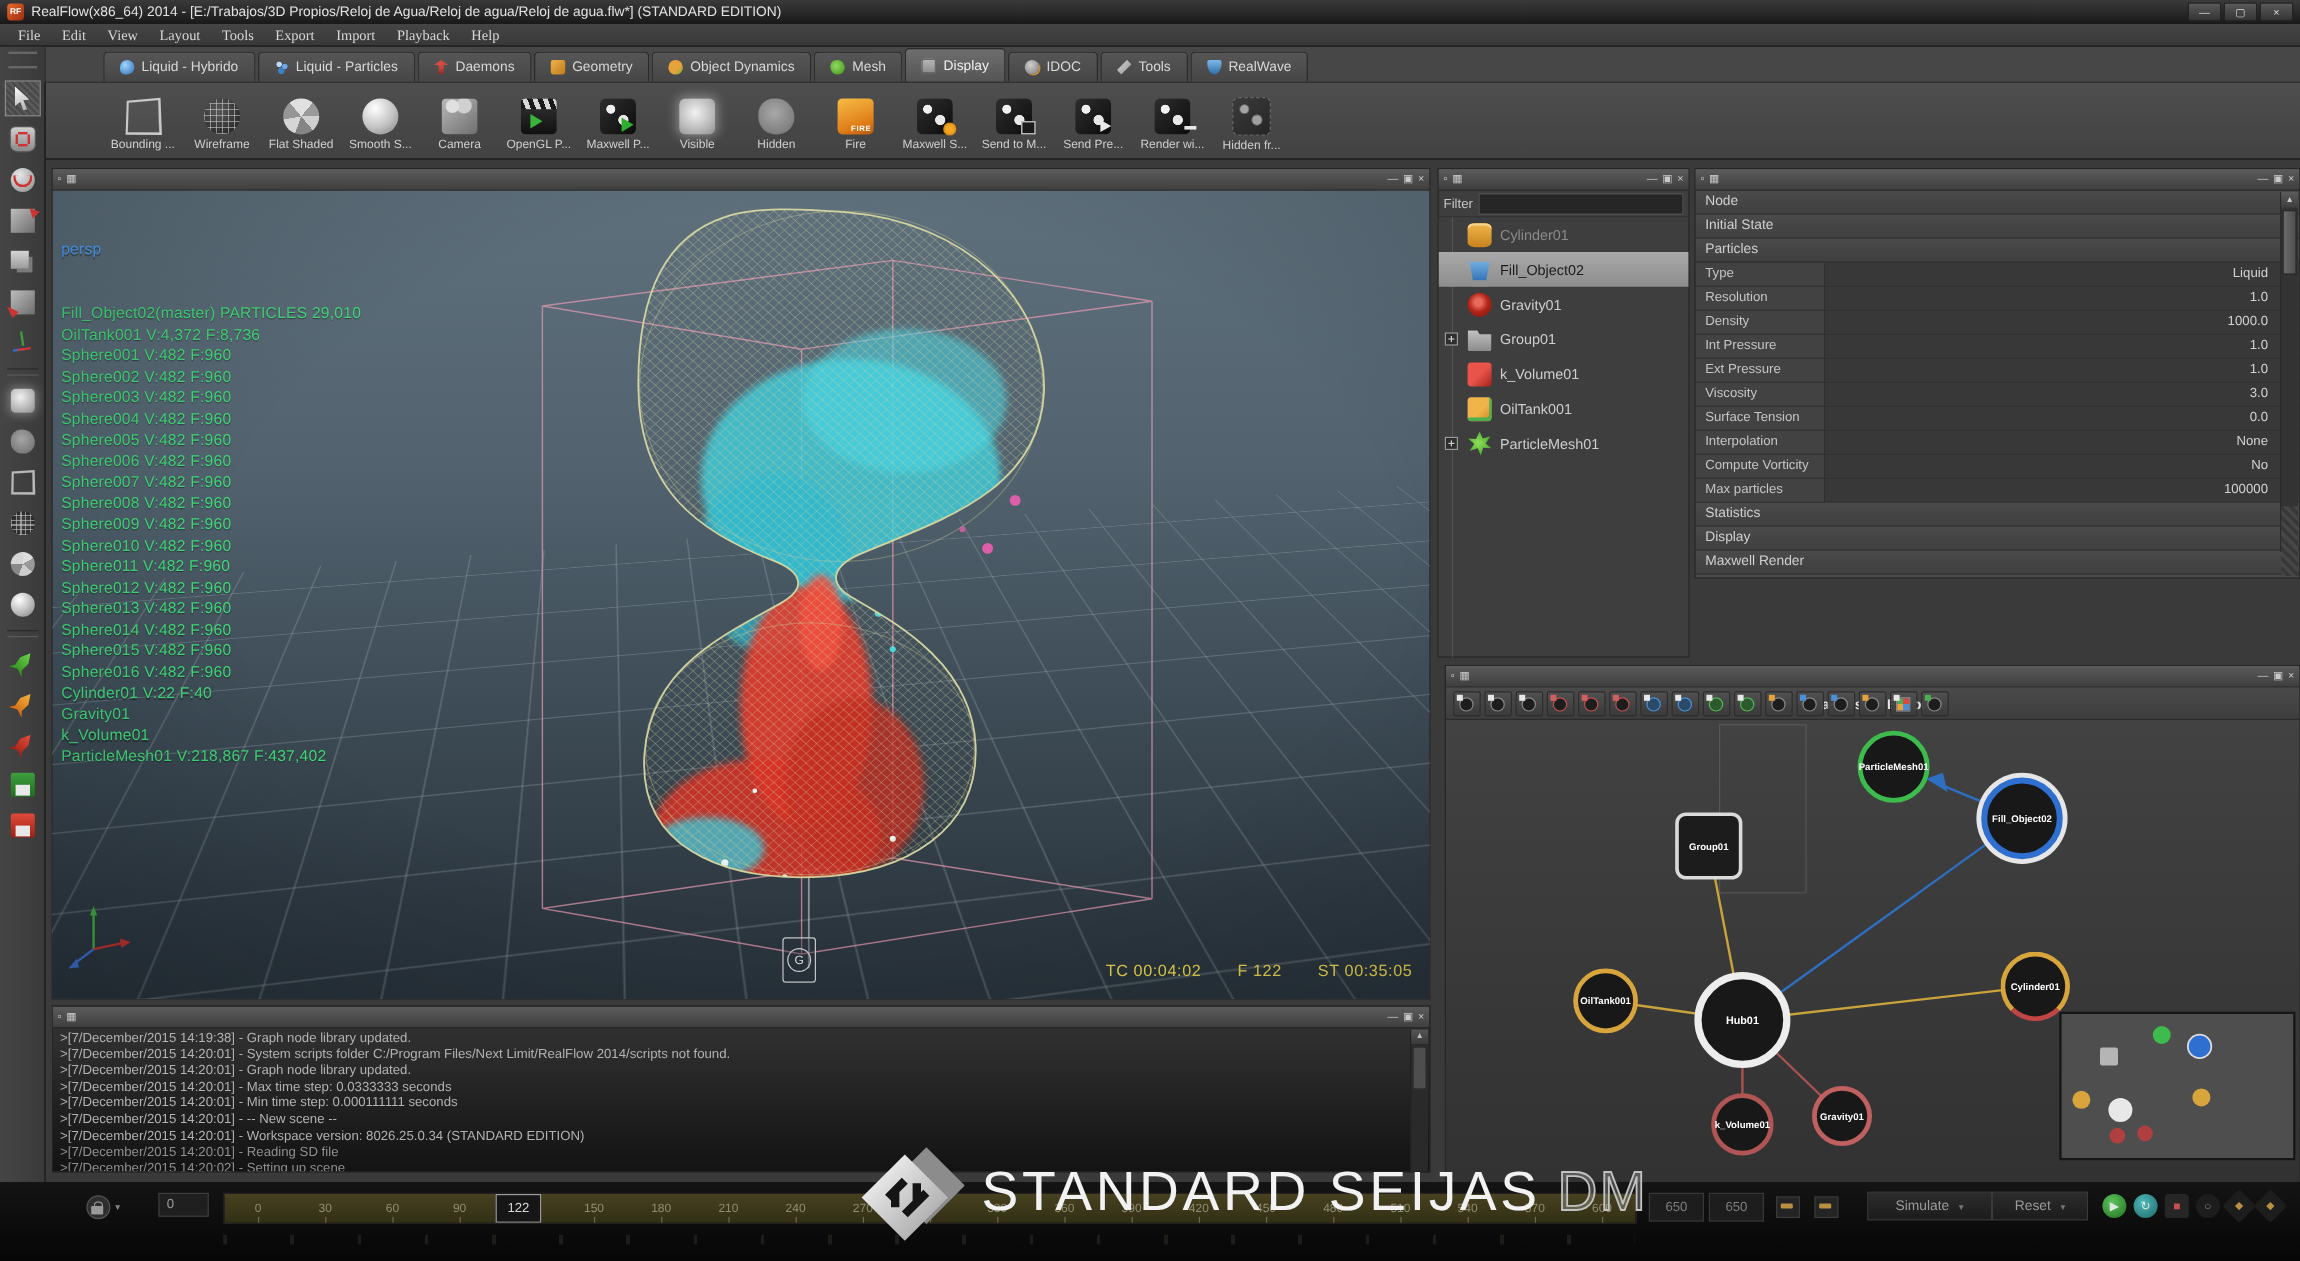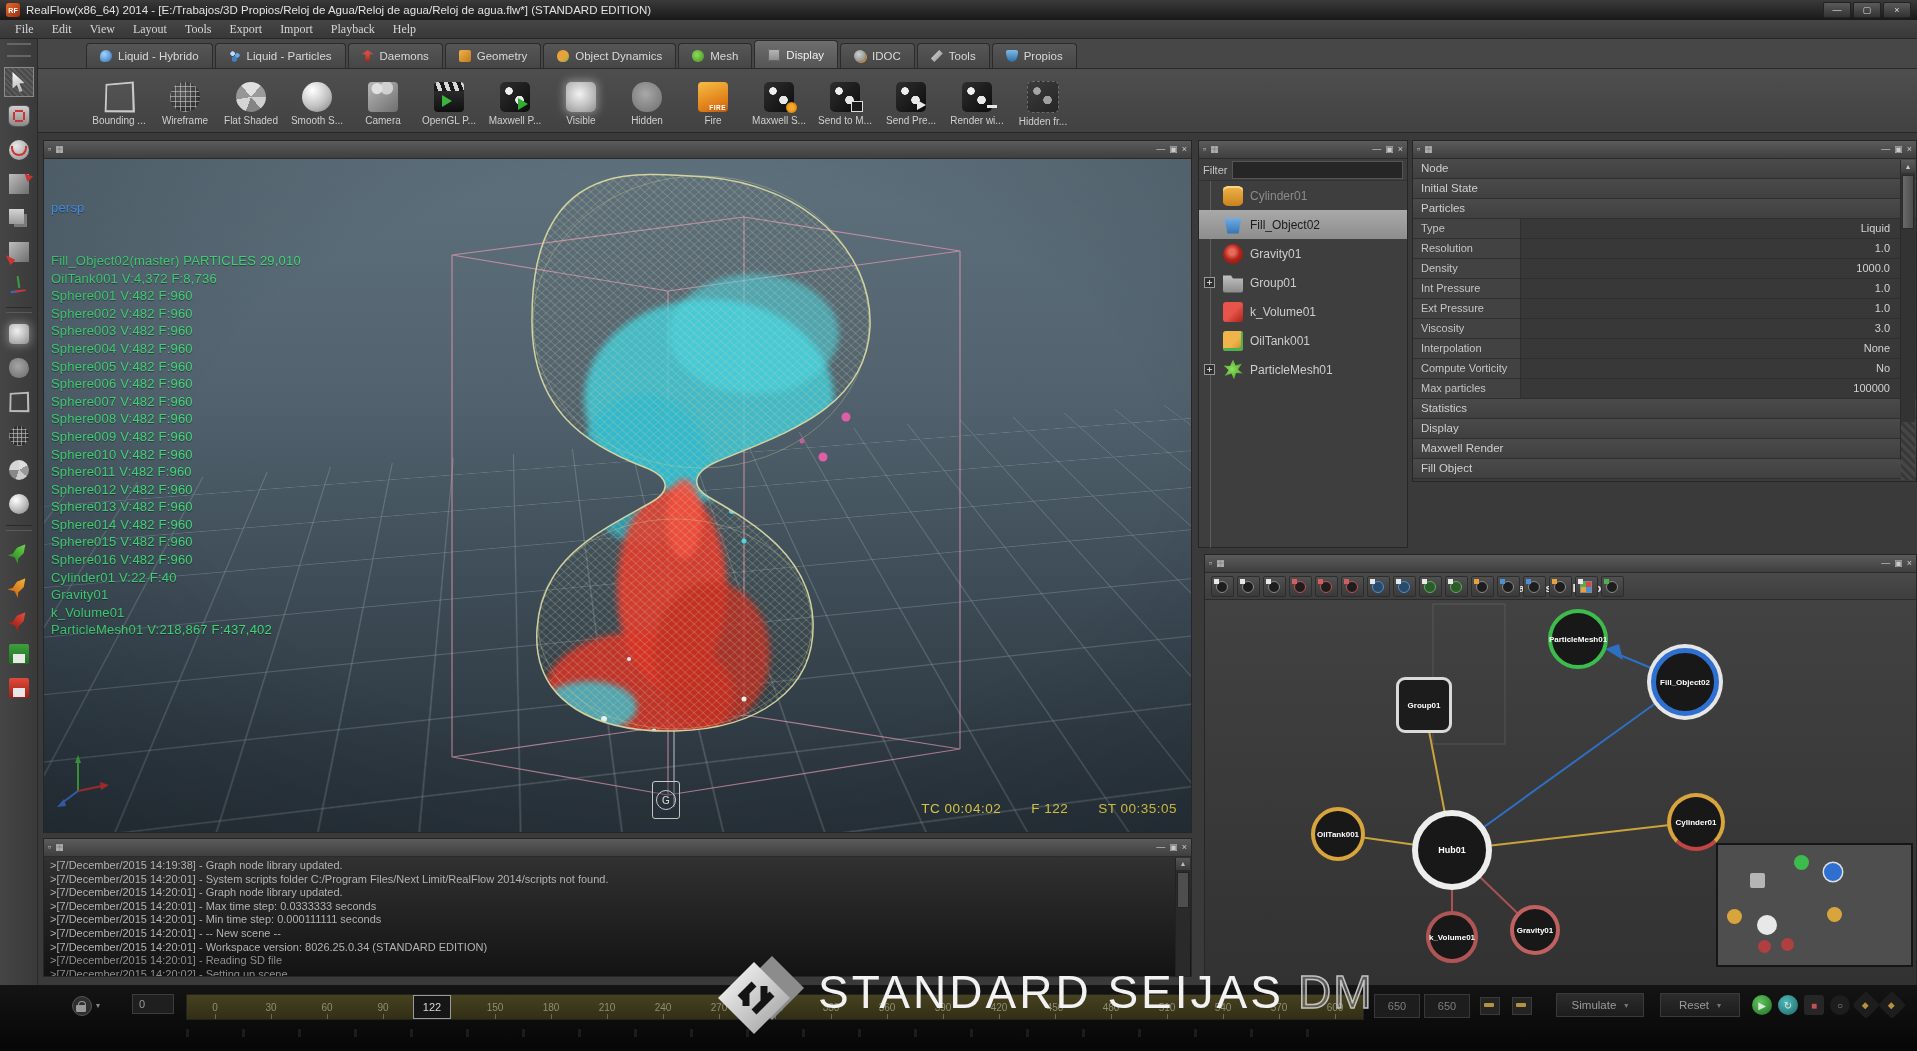--- a/index.html
+++ b/index.html
@@ -295,21 +295,21 @@
   <div class="tab">
       <span class="tico t8"></span>
       <span>IDOC</span>
     </div>
   <div class="tab">
       <span class="tico t9"></span>
       <span>Tools</span>
     </div>
   <div class="tab">
       <span class="tico t10"></span>
-      <span>Propios</span>
+      <span>RealWave</span>
     </div>
 </div>
 
 <div class="abs" id="toolbar">
 
 <div class="tb-item">
     <div class="tb-ico">
         <span class="fire-badge"></span>
       </div>
     <span class="tb-label">Bounding ...</span>
@@ -650,20 +650,24 @@
       </div>
         <div class="param-row">
         <span class="param-label">Ext Pressure</span>
         <span class="param-value">1.0</span>
       </div>
         <div class="param-row">
         <span class="param-label">Viscosity</span>
         <span class="param-value">3.0</span>
       </div>
         <div class="param-row">
+        <span class="param-label">Surface Tension</span>
+        <span class="param-value">0.0</span>
+      </div>
+        <div class="param-row">
         <span class="param-label">Interpolation</span>
         <span class="param-value">None</span>
       </div>
         <div class="param-row">
         <span class="param-label">Compute Vorticity</span>
         <span class="param-value">No</span>
       </div>
         <div class="param-row">
         <span class="param-label">Max particles</span>
         <span class="param-value">100000</span>
@@ -865,21 +869,21 @@
         </div>
         <div class="tick"></div>
       </div>
     <div id="frame-box">122</div>
   </div>
   <div id="tl-dots"></div>
   <div class="tl-field" style="left:1374px;">650</div>
   <div class="tl-field" style="left:1424px;">650</div>
   <div class="tl-mini" style="left:1480px;"></div>
   <div class="tl-mini" style="left:1512px;"></div>
-  <div class="tl-btn" style="left:1556px;width:88px;">
+  <div class="tl-btn" style="left:1556px;width:104px;">
     <span>Simulate</span>
     <span class="dd">▾</span>
   </div>
   <div class="tl-btn" style="left:1660px;width:80px;">
     <span>Reset</span>
     <span class="dd">▾</span>
   </div>
   <span class="pb-ico" style="left:1752px;background:radial-gradient(circle at 40% 35%,#5fc45f,#1f6f1f);">▶</span>
   <span class="pb-ico" style="left:1778px;background:radial-gradient(circle at 40% 35%,#4fb9b9,#1e6868);">↻</span>
   <span class="pb-ico" style="left:1804px;background:#262626;border-radius:3px;color:#c45050;">■</span>

